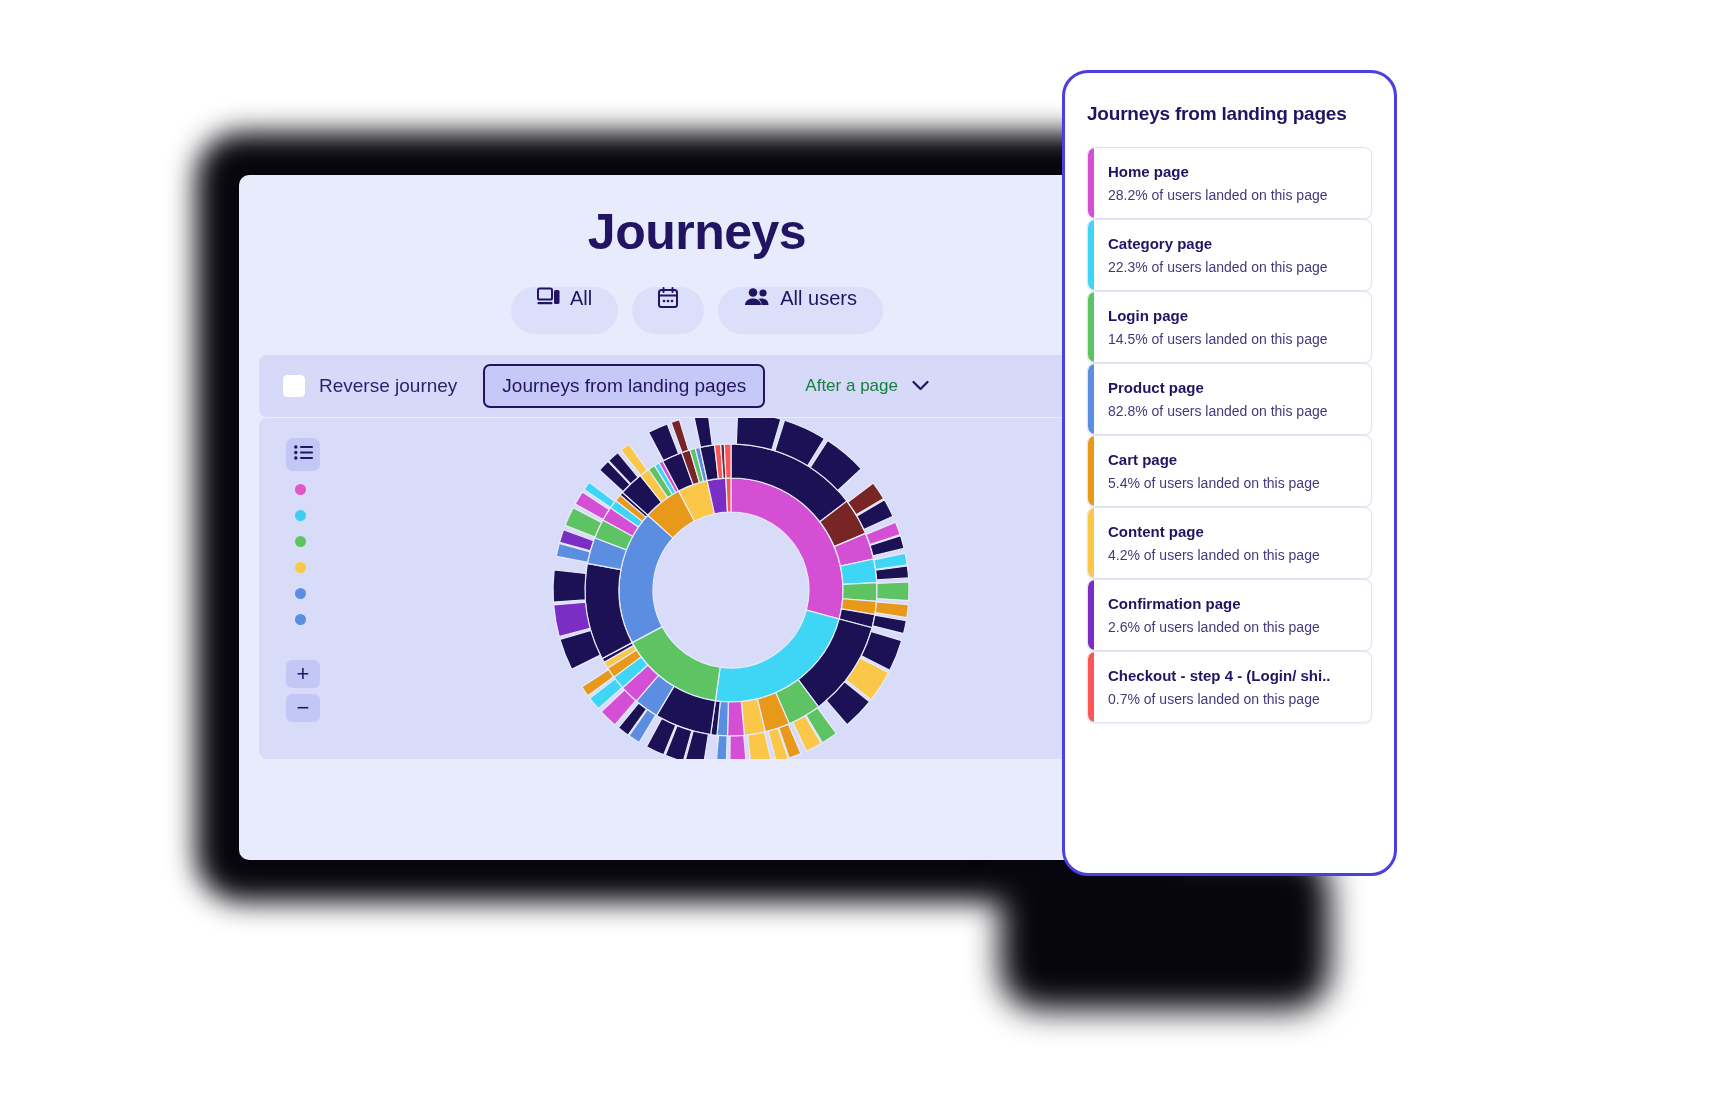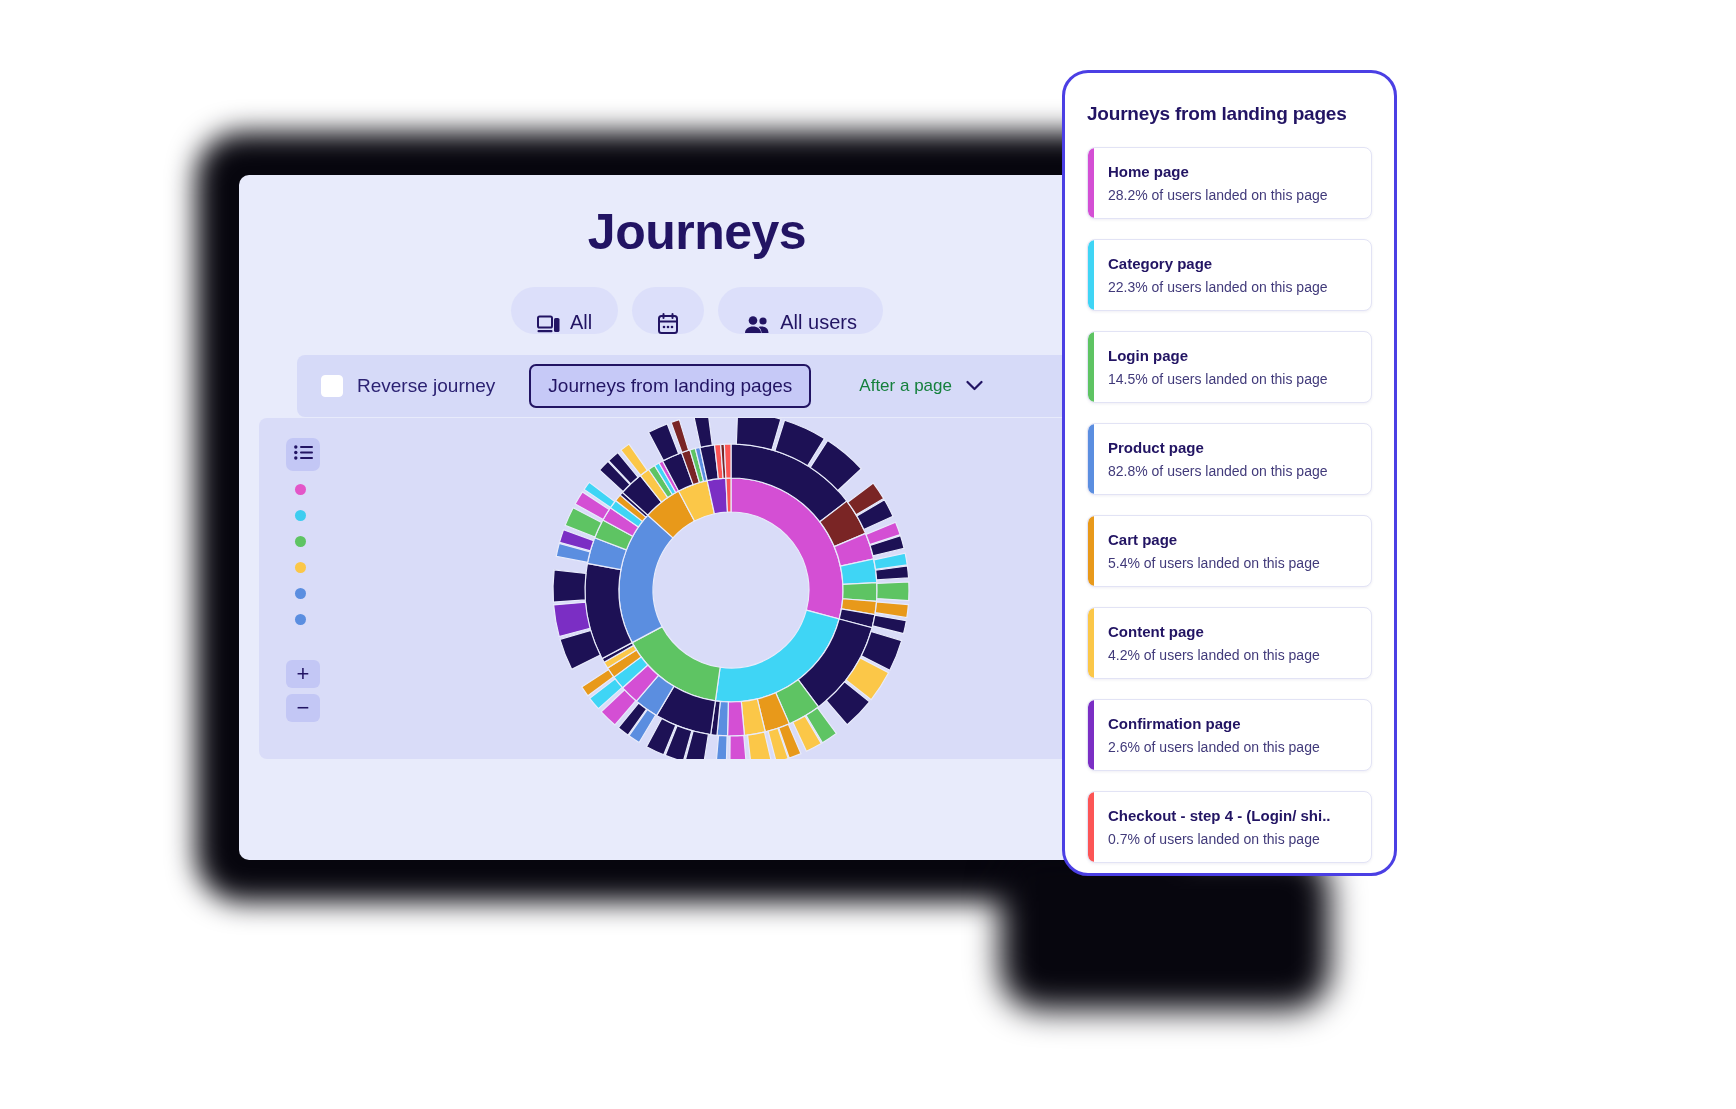--- a/index.html
+++ b/index.html
@@ -54,43 +54,42 @@
   .pill-row {
     position: absolute;
     left: 0; top: 112px;
     width: 916px;
     display: flex;
     justify-content: center;
     align-items: center;
     gap: 14px;
   }
   .pill {
-    display: flex; align-items: flex-end; gap: 10px;
+    display: flex; align-items: flex-start; gap: 10px;
     background: #dcdffa;
     border-radius: 30px;
     height: 47px;
     padding: 0 26px;
     color: #221463;
     font-size: 20px;
     white-space: nowrap;
   }
   .pill svg { display: block; }
 
   
   .options-bar {
     position: absolute;
     left: 20px; top: 180px;
     width: 880px; height: 62px;
     background: #d6daf8;
     border-radius: 8px;
     display: flex;
     align-items: center;
     padding-left: 24px;
-    gap: 8px;
-    margin-left: 38px;
+    gap: 0px;
   }
   .chk-wrap { display: flex; align-items: center; gap: 14px; }
   .chk {
     width: 22px; height: 22px;
     background: #ffffff;
     border-radius: 4px;
     border: 1px solid #ffffff;
   }
   .chk-label { font-size: 19px; color: #2c2273; }
   .tab-active {
@@ -168,21 +167,21 @@
     color: #221463;
     margin-bottom: 22px;
     letter-spacing: -0.2px;
   }
   .page-card {
     position: relative;
     background: #ffffff;
     border: 1px solid #e2e3f5;
     border-radius: 8px;
     box-shadow: 0 1px 3px rgba(34,20,99,0.07);
-    margin-bottom: 20px;
+    margin-bottom: 0;
     padding: 15px 16px 15px 20px;
     overflow: hidden;
   }
   .page-card .bar {
     position: absolute; left: 0; top: 0; bottom: 0; width: 6px;
     border-radius: 8px 0 0 8px;
   }
   .page-card .nm {
     font-size: 15px; font-weight: 700; color: #221463;
     margin-bottom: 7px; white-space: nowrap;

